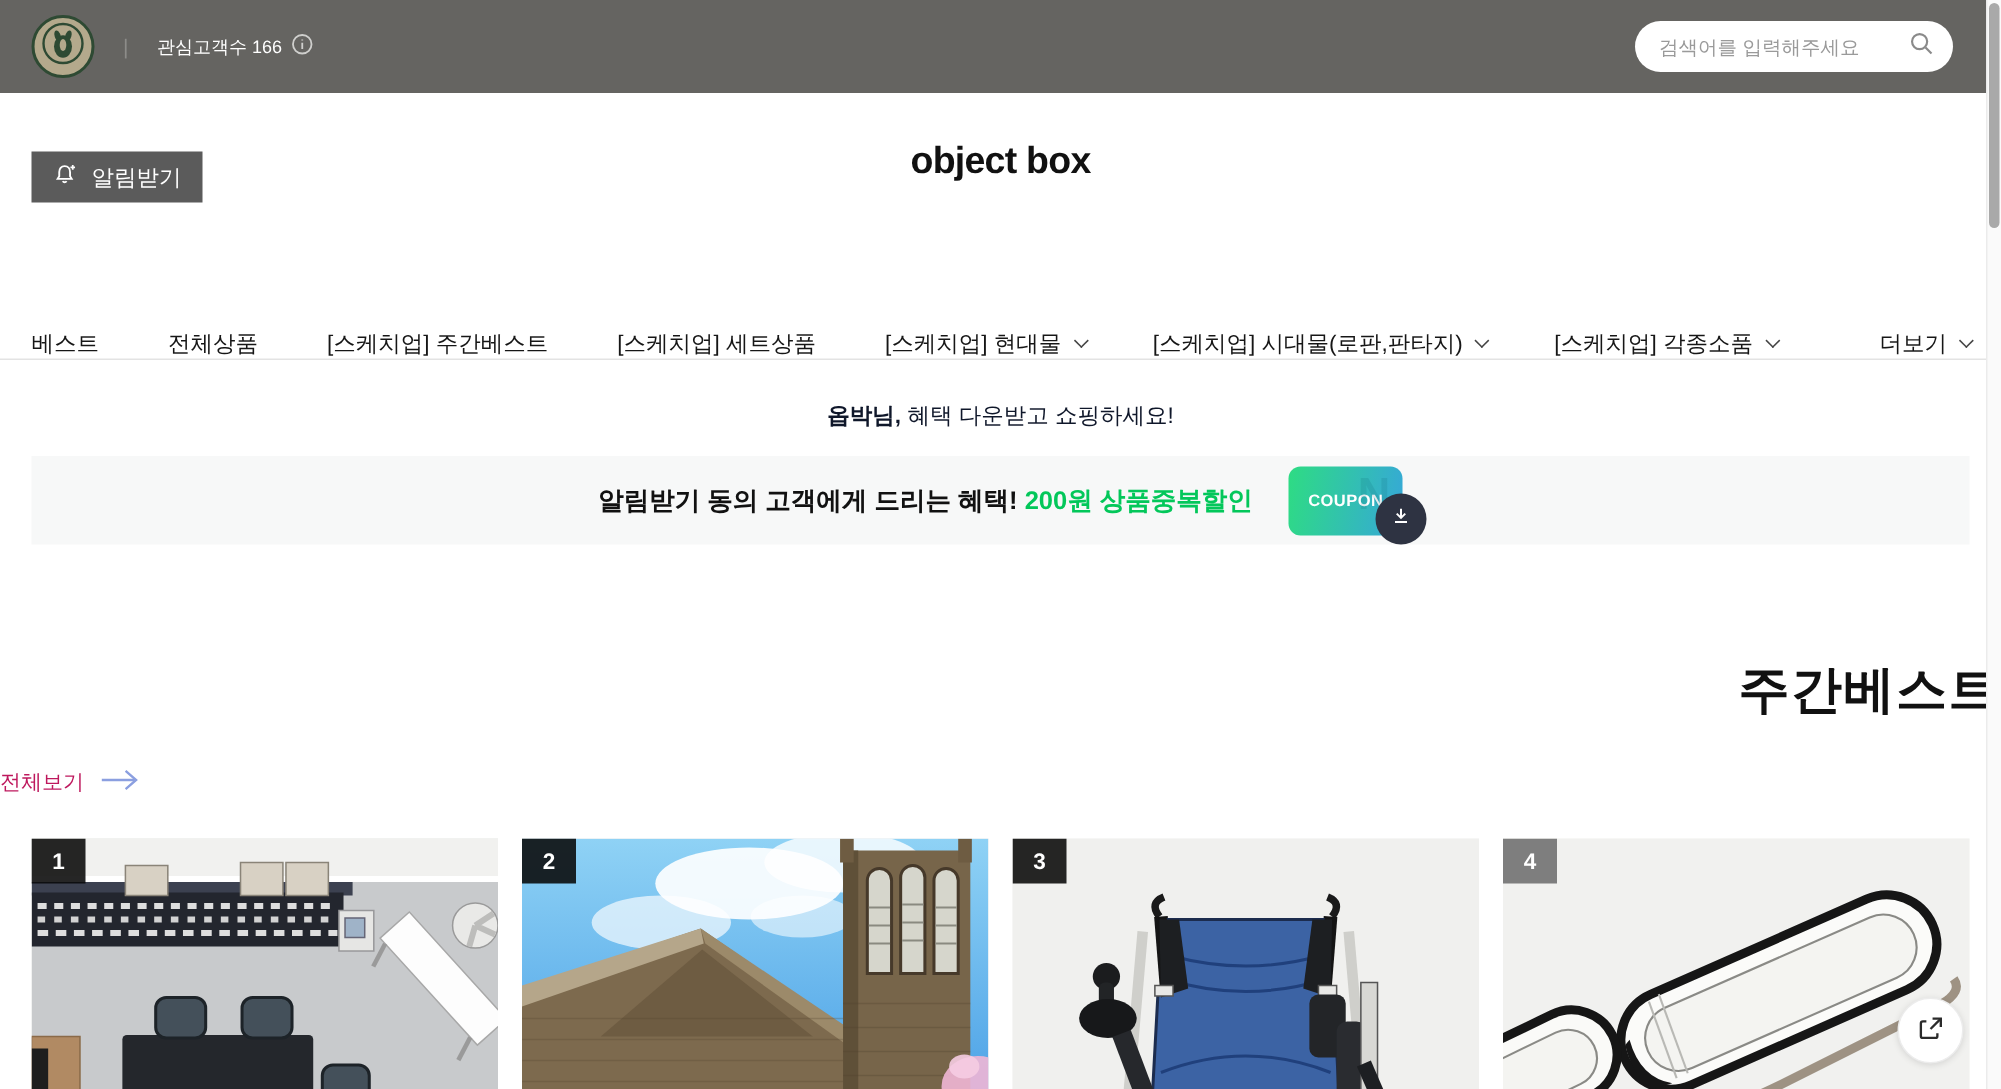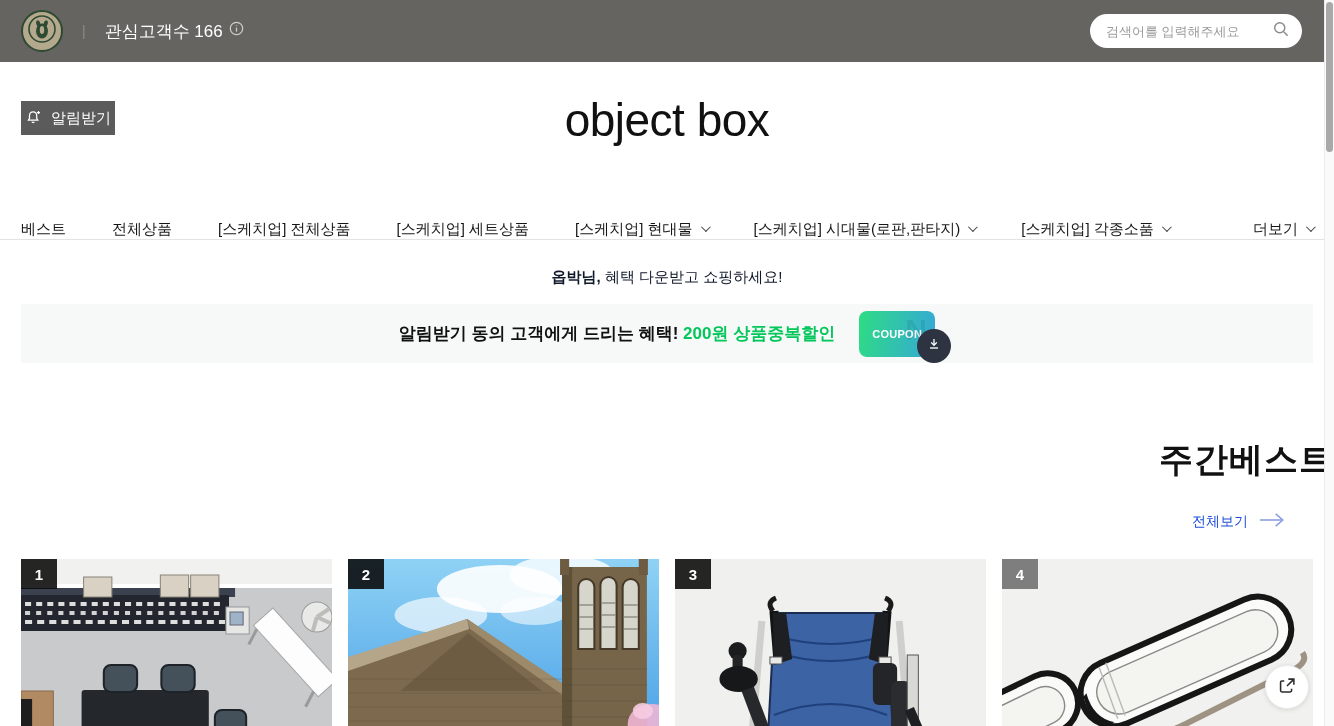--- a/index.html
+++ b/index.html
@@ -4,33 +4,33 @@
 <style>
   *{box-sizing:border-box;margin:0;padding:0}
   html,body{width:1334px;height:726px;overflow:hidden}
   body{font-family:"Liberation Sans","DejaVu Sans",sans-serif;background:#fff;position:relative;color:#111}
 
   
   .topbar{height:62px;background:#656461;display:flex;align-items:center;padding:0 32px 0 21px;gap:15px}
   .logo{width:42px;height:42px;border-radius:50%;background:#b4a98c;border:2px solid #2e4a33;display:flex;align-items:center;justify-content:center;flex-shrink:0;cursor:pointer}
   .topbar-desc{color:#fff;font-size:15px;white-space:nowrap}
   .topbar-sep{color:#8d8c89;font-size:14px;margin:0 4px}
-  .followers{color:#fff;font-size:17px;display:flex;align-items:center;gap:6px;white-space:nowrap}
+  .followers{color:#fff;font-size:12px;display:flex;align-items:center;gap:6px;white-space:nowrap}
   .search-box{margin-left:auto;width:212px;height:34px;background:#fff;border-radius:17px;display:flex;align-items:center;padding:0 12px 0 16px}
   .search-box input{border:0;outline:0;flex:1;font-size:13px;color:#701a75;font-family:inherit;background:transparent;min-width:0}
   .search-box input::placeholder{color:#9a9a9a}
 
   
   .scrollbar{position:absolute;top:0;right:0;width:10px;height:726px;background:#fafafa;border-left:1px solid #ebebeb;z-index:60}
   .scroll-thumb{position:absolute;top:2px;left:1px;width:7px;height:150px;border-radius:4px;background:#a9a9a9}
 
   
   .header{height:122px;position:relative;background:#fff}
-  .notify-btn{position:absolute;left:21px;top:39px;height:34px;padding:0 4px;background:#5b5b5b;border:0;color:#fff;font-size:15px;font-family:inherit;display:flex;align-items:center;gap:8px;cursor:pointer}
-  .store-title{position:absolute;left:0;right:0;top:31px;text-align:center;font-size:46px;font-weight:normal;letter-spacing:-0.5px;cursor:pointer}
+  .notify-btn{position:absolute;left:21px;top:39px;height:34px;padding:0 14px;background:#5b5b5b;border:0;color:#fff;font-size:15px;font-family:inherit;display:flex;align-items:center;gap:8px;cursor:pointer}
+  .store-title{position:absolute;left:0;right:0;top:31px;text-align:center;font-size:25px;font-weight:bold;letter-spacing:-0.5px;cursor:pointer}
   .visitor-badge{position:absolute;right:31px;top:42px;height:28px;background:#f5f5f5;border-radius:14px;padding:0 14px;display:flex;align-items:center;font-size:13px;color:#737373;white-space:nowrap}
 
   
   .nav{height:56px;display:flex;align-items:flex-end;padding:0 21px;gap:46px;border-bottom:1px solid #e3e3e3;background:#fff}
   .nav-item{font-size:15px;color:#161616;white-space:nowrap;cursor:pointer;display:flex;align-items:center}
   .chev{width:7px;height:7px;border-right:1.5px solid #444;border-bottom:1.5px solid #444;transform:rotate(45deg) translateY(-2px);display:inline-block;margin-left:8px;margin-bottom:2px}
   .nav-more{margin-left:auto}
 
   
   .greeting{margin-top:28px;text-align:center;font-size:15px;color:#0f172a}
@@ -38,21 +38,21 @@
   .coupon-banner{margin:17px 21px 0;height:59px;background:#f7f8f8;display:flex;align-items:center;justify-content:center;gap:24px}
   .banner-text{font-size:17px;font-weight:bold;color:#111}
   .banner-highlight{font-weight:bold}
   .coupon-wrap{position:relative}
   .coupon-btn{width:76px;height:46px;border:0;border-radius:8px;background:linear-gradient(100deg,#2edc83 0%,#36a7d9 100%);color:#fff;font-weight:bold;font-size:11px;letter-spacing:.3px;font-family:inherit;cursor:pointer;position:relative;overflow:hidden}
   .coupon-n{position:absolute;right:8px;top:2px;font-size:30px;font-weight:bold;color:rgba(0,70,90,.12);pointer-events:none}
   .dl-circle{position:absolute;right:-16px;bottom:-6px;width:34px;height:34px;border-radius:50%;background:#2e3342;border:0;display:flex;align-items:center;justify-content:center;cursor:pointer}
 
   
   .weekly-title{margin-top:74px;text-align:right;font-size:34px;font-weight:bold;letter-spacing:1px}
-  .view-all{margin-top:28px;padding-right:48px;display:flex;justify-content:flex-end;align-items:center;gap:10px;font-size:14px;color:#1d4ed8;cursor:pointer}
+  .view-all{margin-top:28px;padding-right:48px;display:flex;justify-content:flex-start;align-items:center;gap:10px;font-size:14px;color:#be185d;cursor:pointer}
 
   .grid{margin:27px 21px 0;display:grid;grid-template-columns:repeat(4,1fr);gap:16px}
   .card{position:relative;height:178px;overflow:hidden;cursor:pointer;background:#f0f0ee}
   .card svg{display:block;width:100%;height:100%}
   .rank{position:absolute;left:0;top:0;width:36px;height:30px;background:rgba(8,8,8,.88);color:#fff;font-size:15px;font-weight:bold;display:flex;align-items:center;justify-content:center}
   .rank.gray{background:#7e7e7e}
 
   
   .share-btn{position:absolute;left:1265px;top:665px;width:44px;height:44px;border-radius:50%;background:#fff;border:1px solid #ececec;box-shadow:0 1px 5px rgba(0,0,0,.12);display:flex;align-items:center;justify-content:center;cursor:pointer;z-index:40}
 </style>
@@ -109,21 +109,21 @@
 </div>
 
 <div class="nav">
   <span class="nav-item">
       <span>베스트</span>
     </span>
   <span class="nav-item">
       <span>전체상품</span>
     </span>
   <span class="nav-item">
-      <span>[스케치업] 전체상품</span>
+      <span>[스케치업] 주간베스트</span>
     </span>
   <span class="nav-item">
       <span>[스케치업] 세트상품</span>
     </span>
   <span class="nav-item">
       <span>[스케치업] 현대물</span>
       <span class="chev"></span>
     </span>
   <span class="nav-item">
       <span>[스케치업] 시대물(로판,판타지)</span>

